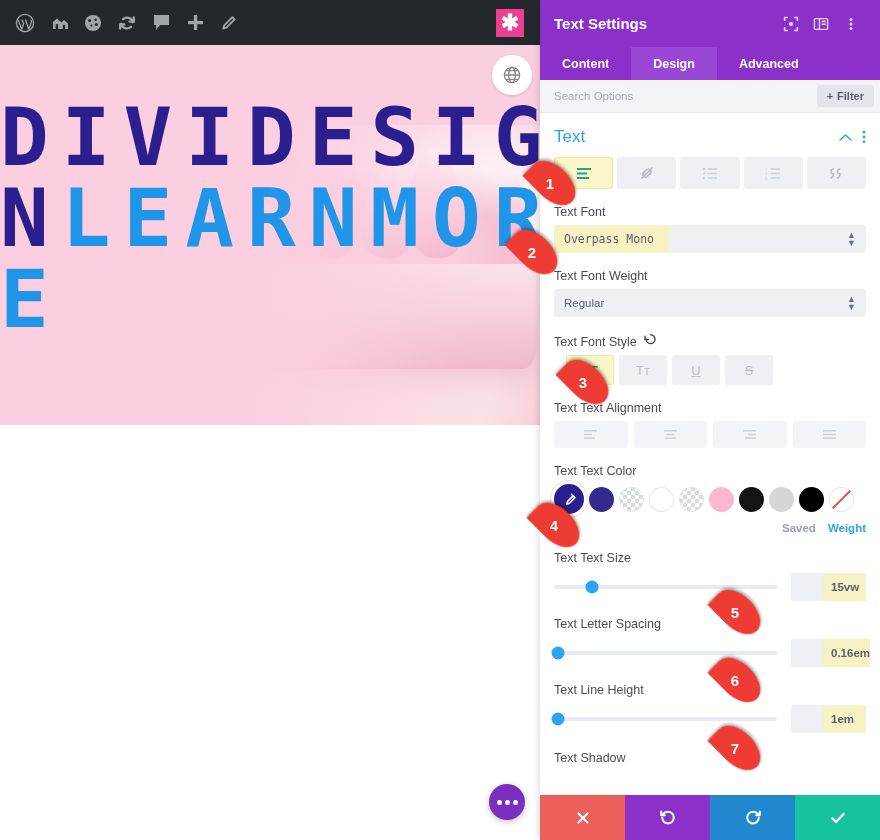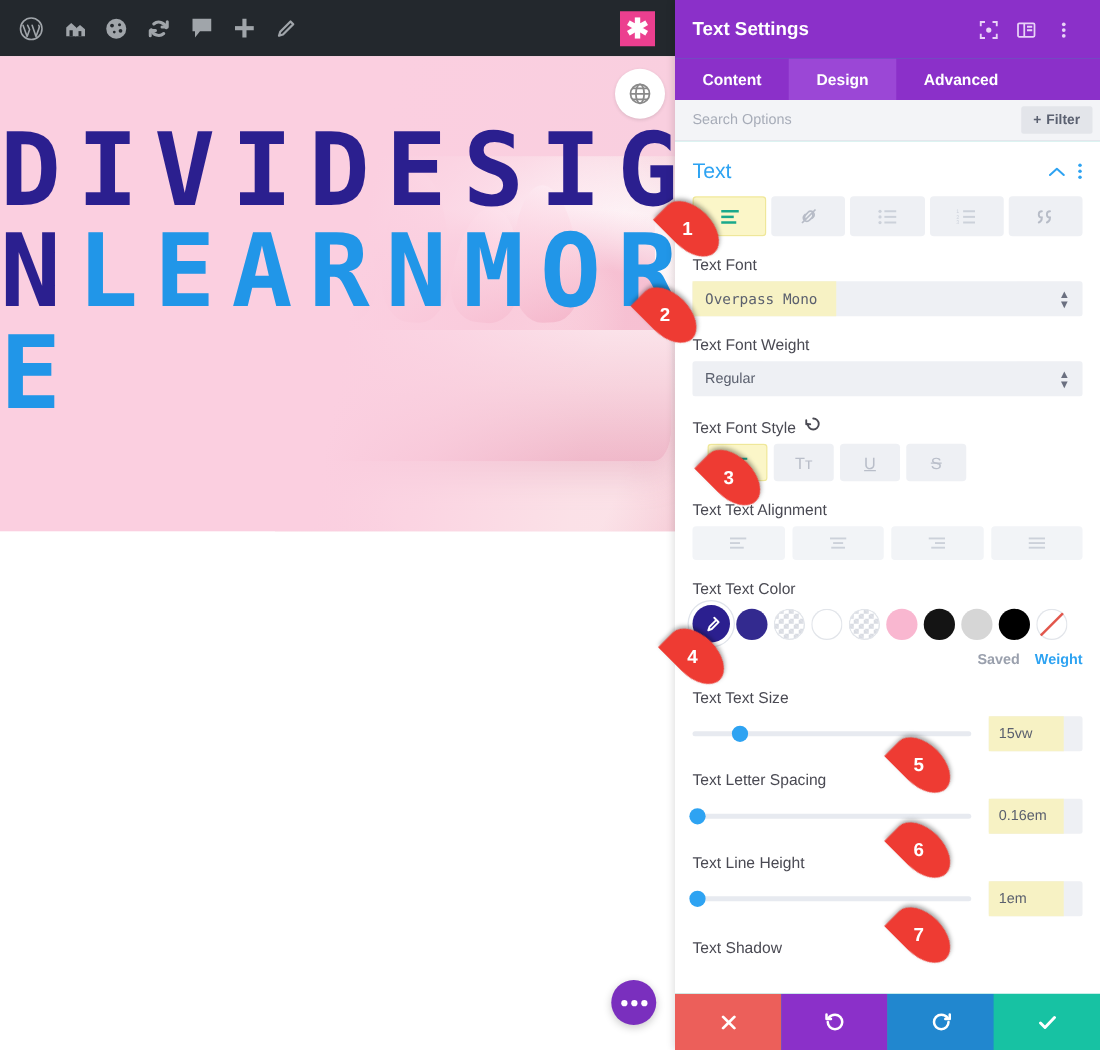--- a/index.html
+++ b/index.html
@@ -118,21 +118,21 @@
     display: flex; align-items: center; justify-content: center;
     gap: 3px;
     box-shadow: 0 2px 7px rgba(0,0,0,.22);
   }
   #dots-btn i { width: 5px; height: 5px; border-radius: 50%; background: #fff; display:block; }
 
   
   #panel {
     position: absolute; right: 0; top: 0;
     width: 340px; height: 840px;
-    background: #14b8a6;
+    background: #8b5cf6;
     display: flex; flex-direction: column;
     box-shadow: -2px 0 6px rgba(0,0,0,.12);
   }
   #panel-head {
     height: 47px; background: #8b30c9;
     display: flex; align-items: center;
     padding: 0 14px;
     color: #fff;
   }
   #panel-head .title { font-size: 15px; font-weight: 700; flex: 1 1 auto; }
@@ -257,21 +257,21 @@
     position: absolute; top: 50%; transform: translate(-50%,-50%);
     width: 13px; height: 13px; border-radius: 50%; background: #2ea3f2;
   }
   .numbox {
     width: 75px; height: 28px; background: #eef0f4; border-radius: 2px;
     display: flex; align-items: center; flex: 0 0 auto;
   }
   .numbox .nv {
     background: #f7f2c4; height: 28px; width: 60px;
     display: flex; align-items: center; padding-left: 8px;
-    font-size: 11.5px; color: #5b606e; font-weight: 400;
+    font-size: 11.5px; color: #5b606e; font-weight: 700; margin-left: 32px;
   }
 
   .shadow-label { font-size: 12.5px; color: #4a4a53; margin-top: 18px; }
 
   #footer { height: 45px; display: flex; }
   #footer .fbtn { flex: 1 1 0; display: flex; align-items: center; justify-content: center; color: #fff; }
   #footer .f-cancel { background: #ec5f5a; }
   #footer .f-undo   { background: #8b30c9; }
   #footer .f-redo   { background: #2187cf; }
   #footer .f-save   { background: #17c2a3; }

